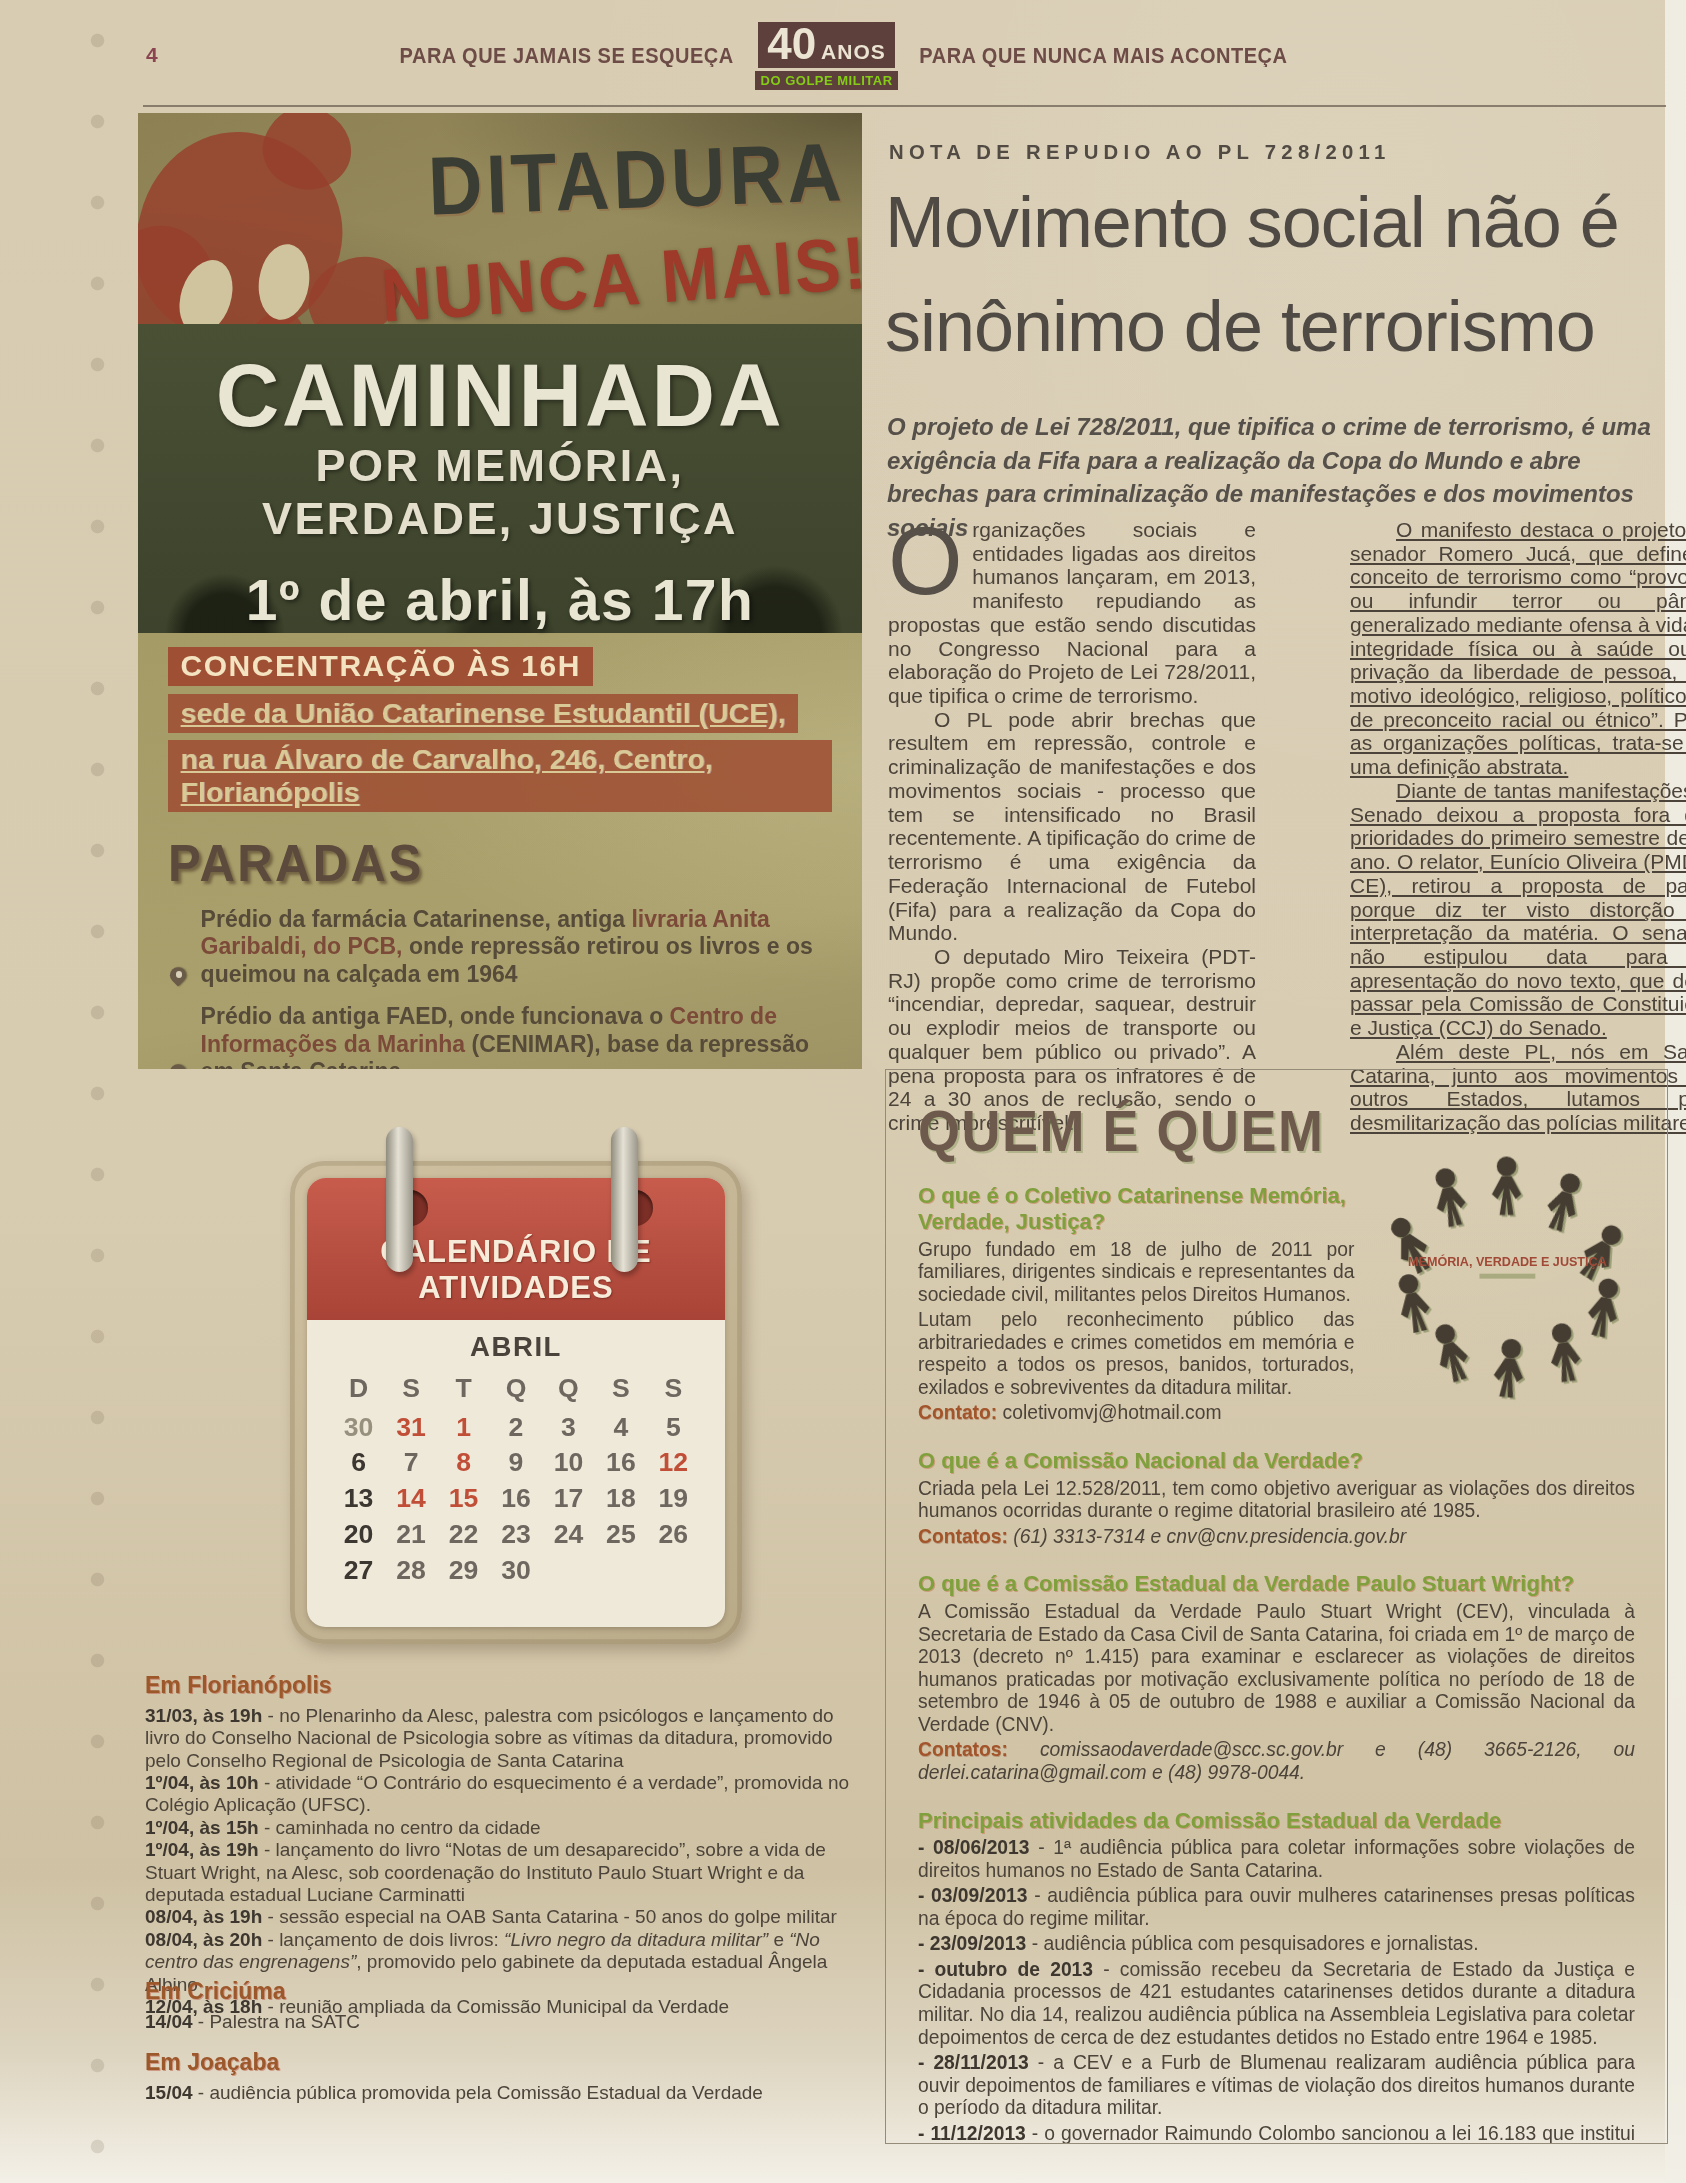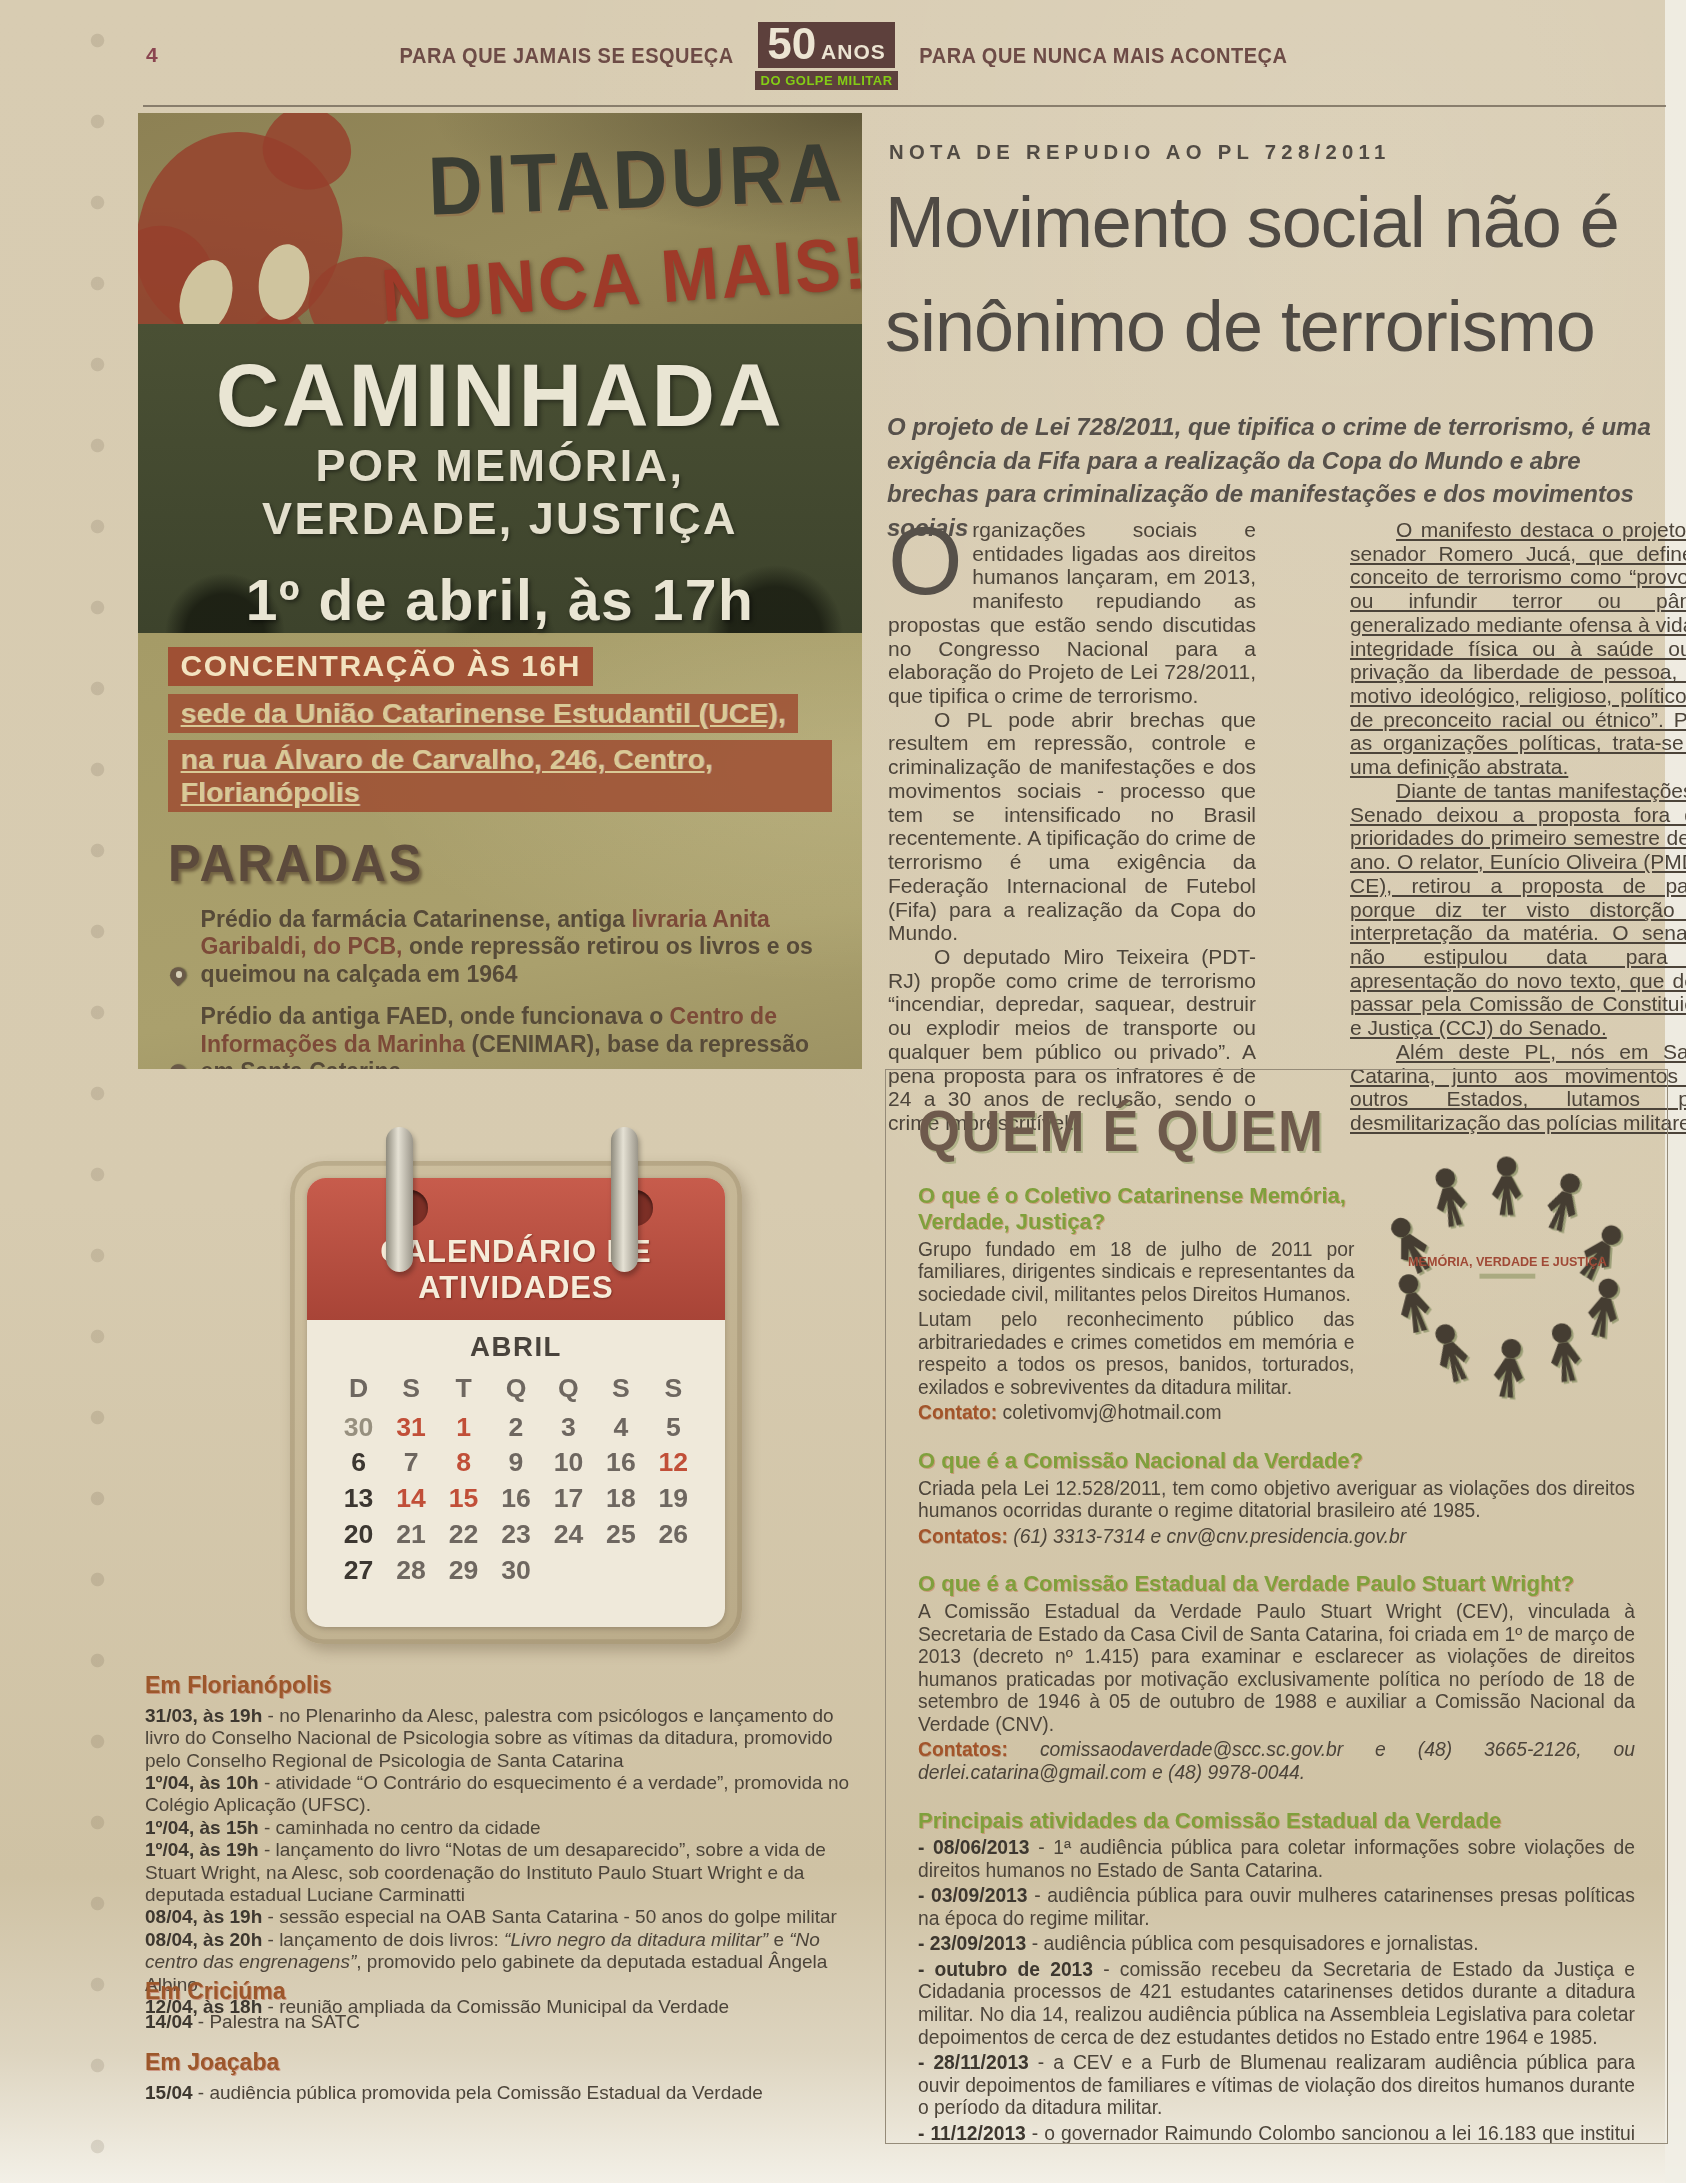--- a/index.html
+++ b/index.html
@@ -128,21 +128,21 @@
 
 <div id="page">
   <div class="edge-perf"></div>
   <div class="edge-right"></div>
 
   <div class="pageno">4</div>
   <div class="masthead">
     <span class="slogan">PARA QUE JAMAIS SE ESQUEÇA</span>
     <span class="logo50">
       <span class="logo50-top">
-        <span class="logo50-big">50</span>
+        <span class="logo50-big">40</span>
         <span class="logo50-anos">ANOS</span>
       </span>
       <span class="logo50-sub">DO GOLPE MILITAR</span>
     </span>
     <span class="slogan">PARA QUE NUNCA MAIS ACONTEÇA</span>
   </div>
   <div class="header-rule"></div>
 
   <div class="poster">
     <div class="poster-top">

